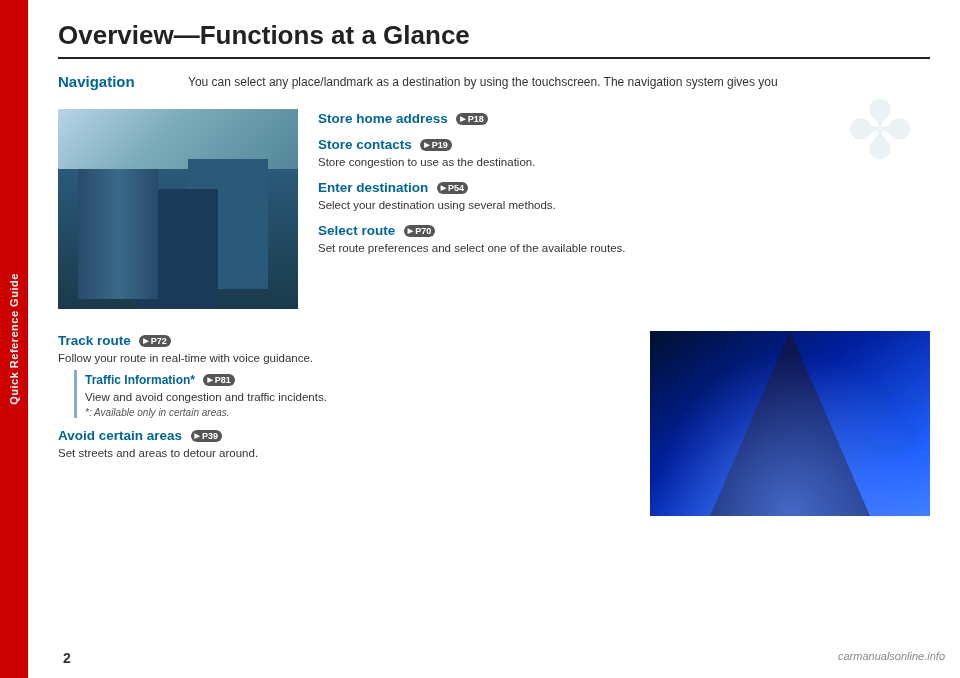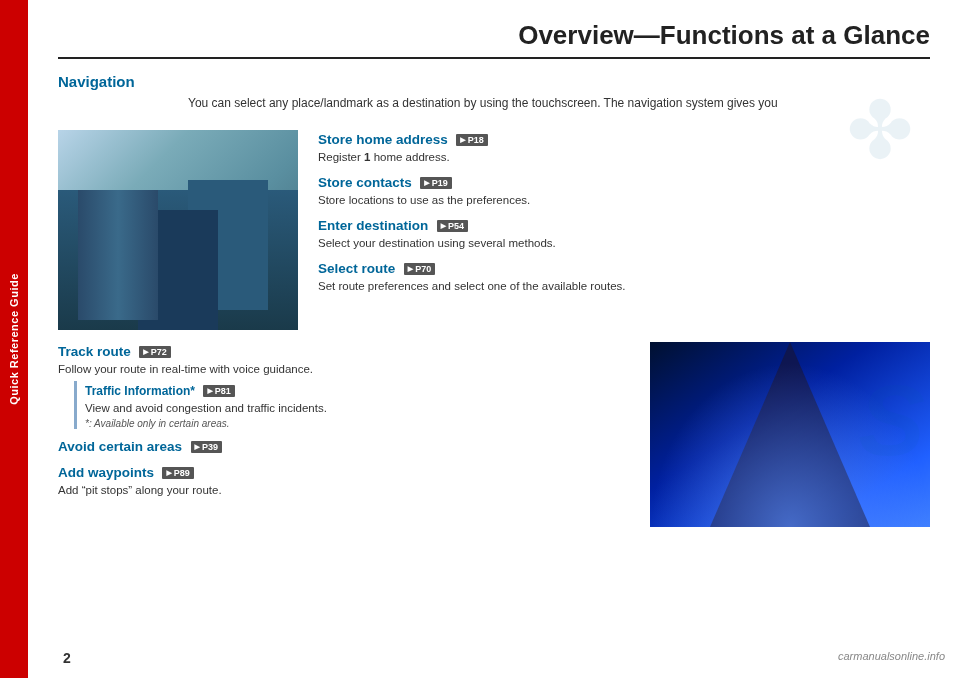--- a/index.html
+++ b/index.html
@@ -44,21 +44,20 @@
     }
 
     
     .page-title {
       font-size: 26px;
       font-weight: bold;
       color: #222;
       border-bottom: 2px solid #222;
       padding-bottom: 6px;
       margin-bottom: 14px;
-      text-align: right;
     }
 
     
     .nav-section {
       display: flex;
       gap: 0;
       margin-bottom: 18px;
     }
 
     .nav-label {
@@ -69,21 +68,20 @@
       font-size: 15px;
       font-weight: bold;
       color: #006699;
     }
 
     .nav-description {
       font-size: 12px;
       color: #333;
       line-height: 1.5;
       flex: 1;
-      margin-top: 21px;
     }
 
     
     .upper-content {
       display: flex;
       gap: 20px;
       margin-top: 8px;
     }
 
     
@@ -134,42 +132,42 @@
     }
 
     .page-ref {
       display: inline-flex;
       align-items: center;
       background: #555;
       color: #fff;
       font-size: 9px;
       font-weight: bold;
       padding: 1px 4px;
-      border-radius: 1px;
+      border-radius: 6px;
       margin-left: 4px;
       vertical-align: middle;
     }
     .page-ref::before {
       content: '▶';
       font-size: 7px;
       margin-right: 2px;
     }
 
     .feature-desc {
       font-size: 11.5px;
       color: #333;
       line-height: 1.4;
       margin-top: 1px;
     }
 
     
     .lower-section {
       display: flex;
       gap: 20px;
-      margin-top: 12px;
+      margin-top: 22px;
     }
 
     .lower-left {
       flex: 1;
     }
 
     .lower-right {
       width: 280px;
       flex-shrink: 0;
     }
@@ -297,27 +295,26 @@
 
   <div class="upper-content">
 
     <div class="building-image"></div>
 
     <div class="features-list">
 
       <div class="feature-item">
         <span class="feature-title">Store home address</span>
         <span class="page-ref">P18</span>
-        <div class="feature-desc">Register <strong>1</strong> home address.</div>
       </div>
 
       <div class="feature-item">
         <span class="feature-title">Store contacts</span>
         <span class="page-ref">P19</span>
-        <div class="feature-desc">Store locations to use as the preferences.</div>
+        <div class="feature-desc">Store congestion to use as the destination.</div>
       </div>
 
       <div class="feature-item">
         <span class="feature-title">Enter destination</span>
         <span class="page-ref">P54</span>
         <div class="feature-desc">Select your destination using several methods.</div>
       </div>
 
       <div class="feature-item">
         <span class="feature-title">Select route</span>
@@ -342,27 +339,23 @@
           <span class="sub-feature-title">Traffic Information*</span>
           <span class="page-ref">P81</span>
           <div class="feature-desc">View and avoid congestion and traffic incidents.</div>
           <div class="asterisk-note">*: Available only in certain areas.</div>
         </div>
       </div>
 
       <div class="feature-item">
         <span class="feature-title">Avoid certain areas</span>
         <span class="page-ref">P39</span>
-      </div>
-
-      <div class="feature-item">
-        <span class="feature-title">Add waypoints</span>
-        <span class="page-ref">P89</span>
-        <div class="feature-desc">Add “pit stops” along your route.</div>
-      </div>
+        <div class="feature-desc">Set streets and areas to detour around.</div>
+      </div>
+
 
     </div>
 
     <div class="lower-right">
       <div class="road-image"></div>
     </div>
 
   </div>
 
   <div class="page-number">2</div>

